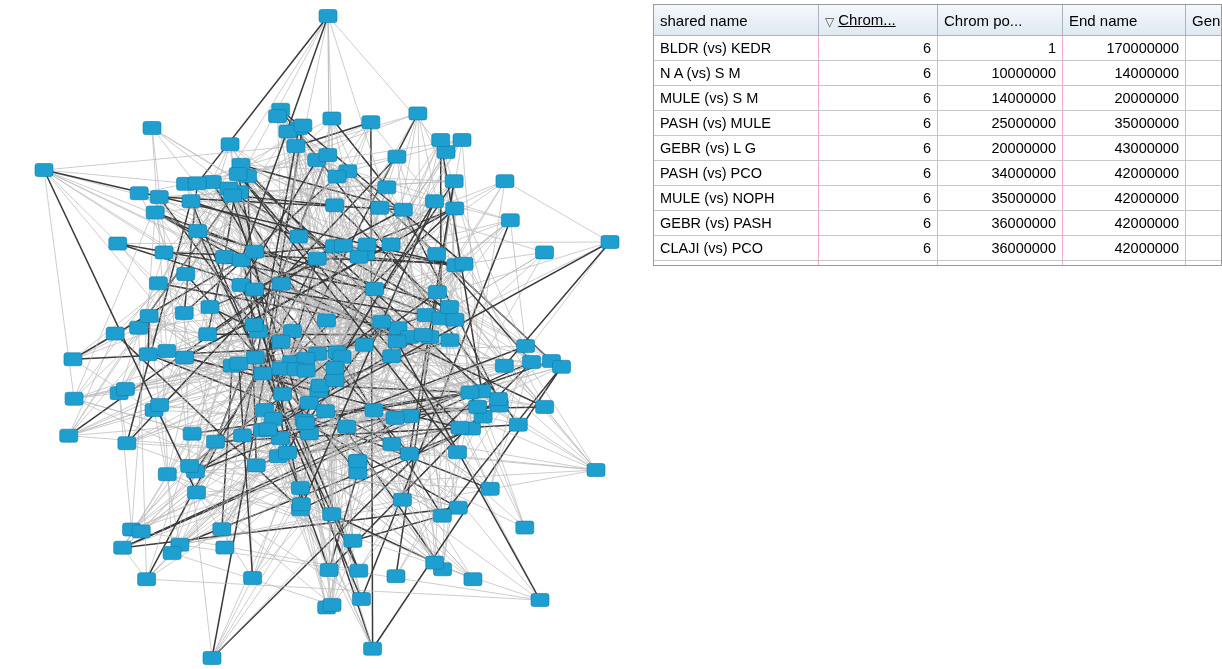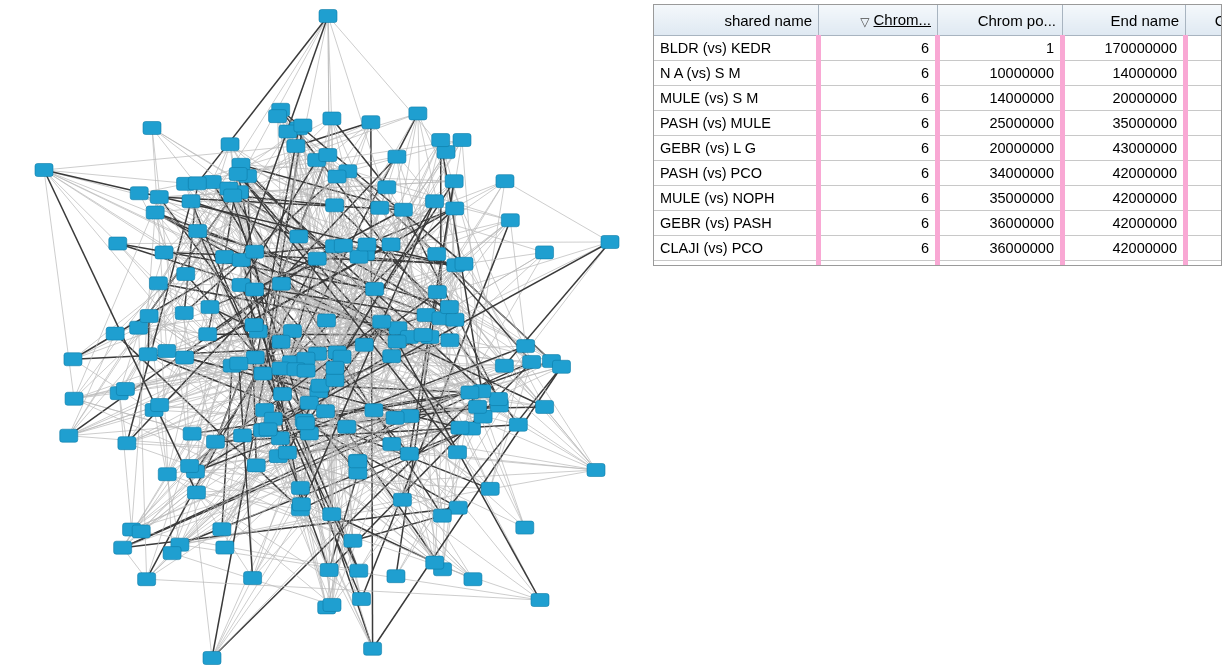--- a/index.html
+++ b/index.html
@@ -58,32 +58,32 @@
     table-layout: fixed;
   }
   table.data-table th {
     background: linear-gradient(to bottom, #f4f8fb 0%, #dfe9f2 100%);
     border-right: 1px solid #a8b4c0;
     border-bottom: 1px solid #a8b4c0;
     font-weight: normal;
     font-size: 15px;
     padding: 4px 6px;
     height: 22px;
-    text-align: right;
+    text-align: left;
     white-space: nowrap;
     overflow: hidden;
     position: relative;
   }
   table.data-table th.col-name { width: 152px; }
   table.data-table th.col-chrom { width: 106px; text-decoration: underline; }
   table.data-table th.col-start { width: 112px; }
   table.data-table th.col-end { width: 110px; }
   table.data-table th.col-gen { width: 87px; border-right: none; }
   table.data-table td {
-    border-right: 5px solid #f9a8d4;
+    border-right: 1px solid #f9a8d4;
     border-bottom: 1px solid #c8c8c8;
     padding: 2px 6px;
     height: 20px;
     white-space: nowrap;
     overflow: hidden;
     font-size: 14.5px;
   }
   table.data-table td.num { text-align: right; }
   table.data-table td.name { text-align: left; }
   table.data-table td.last { border-right: none; }

